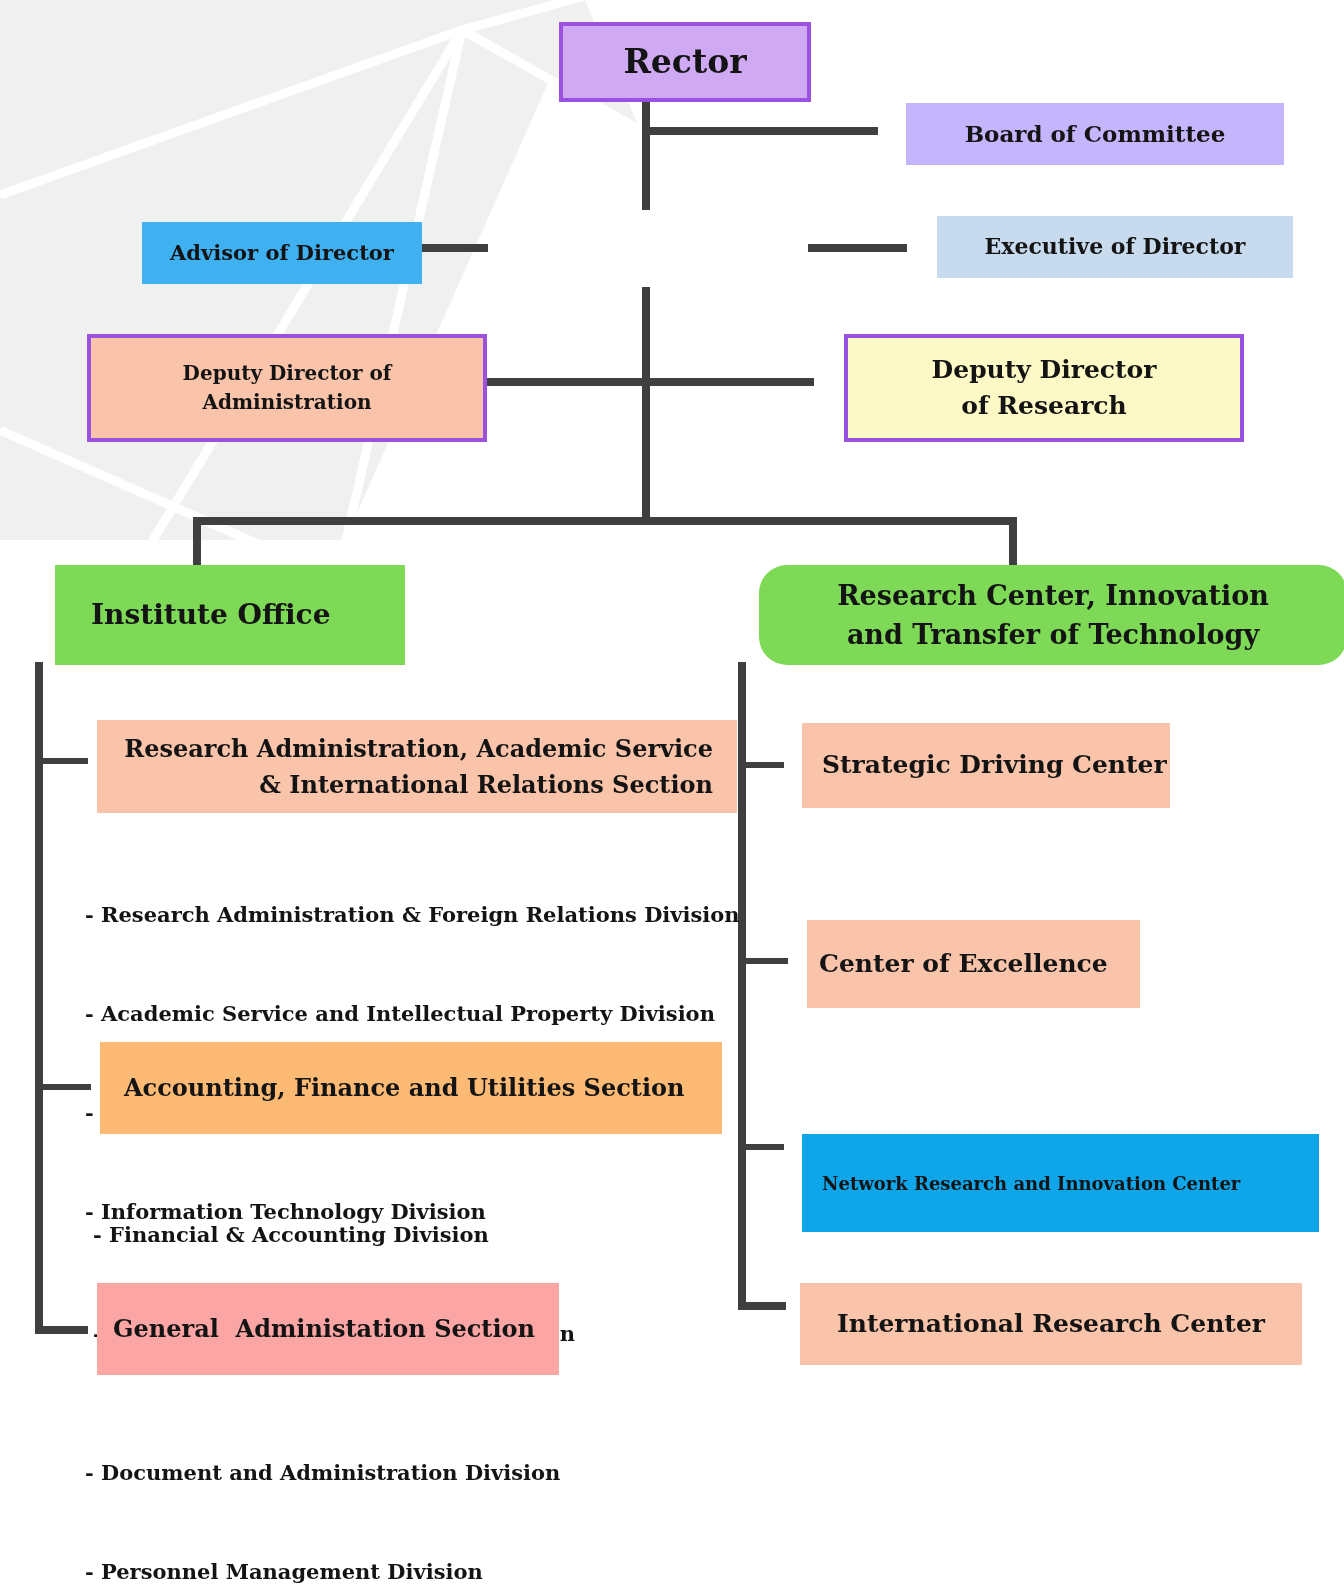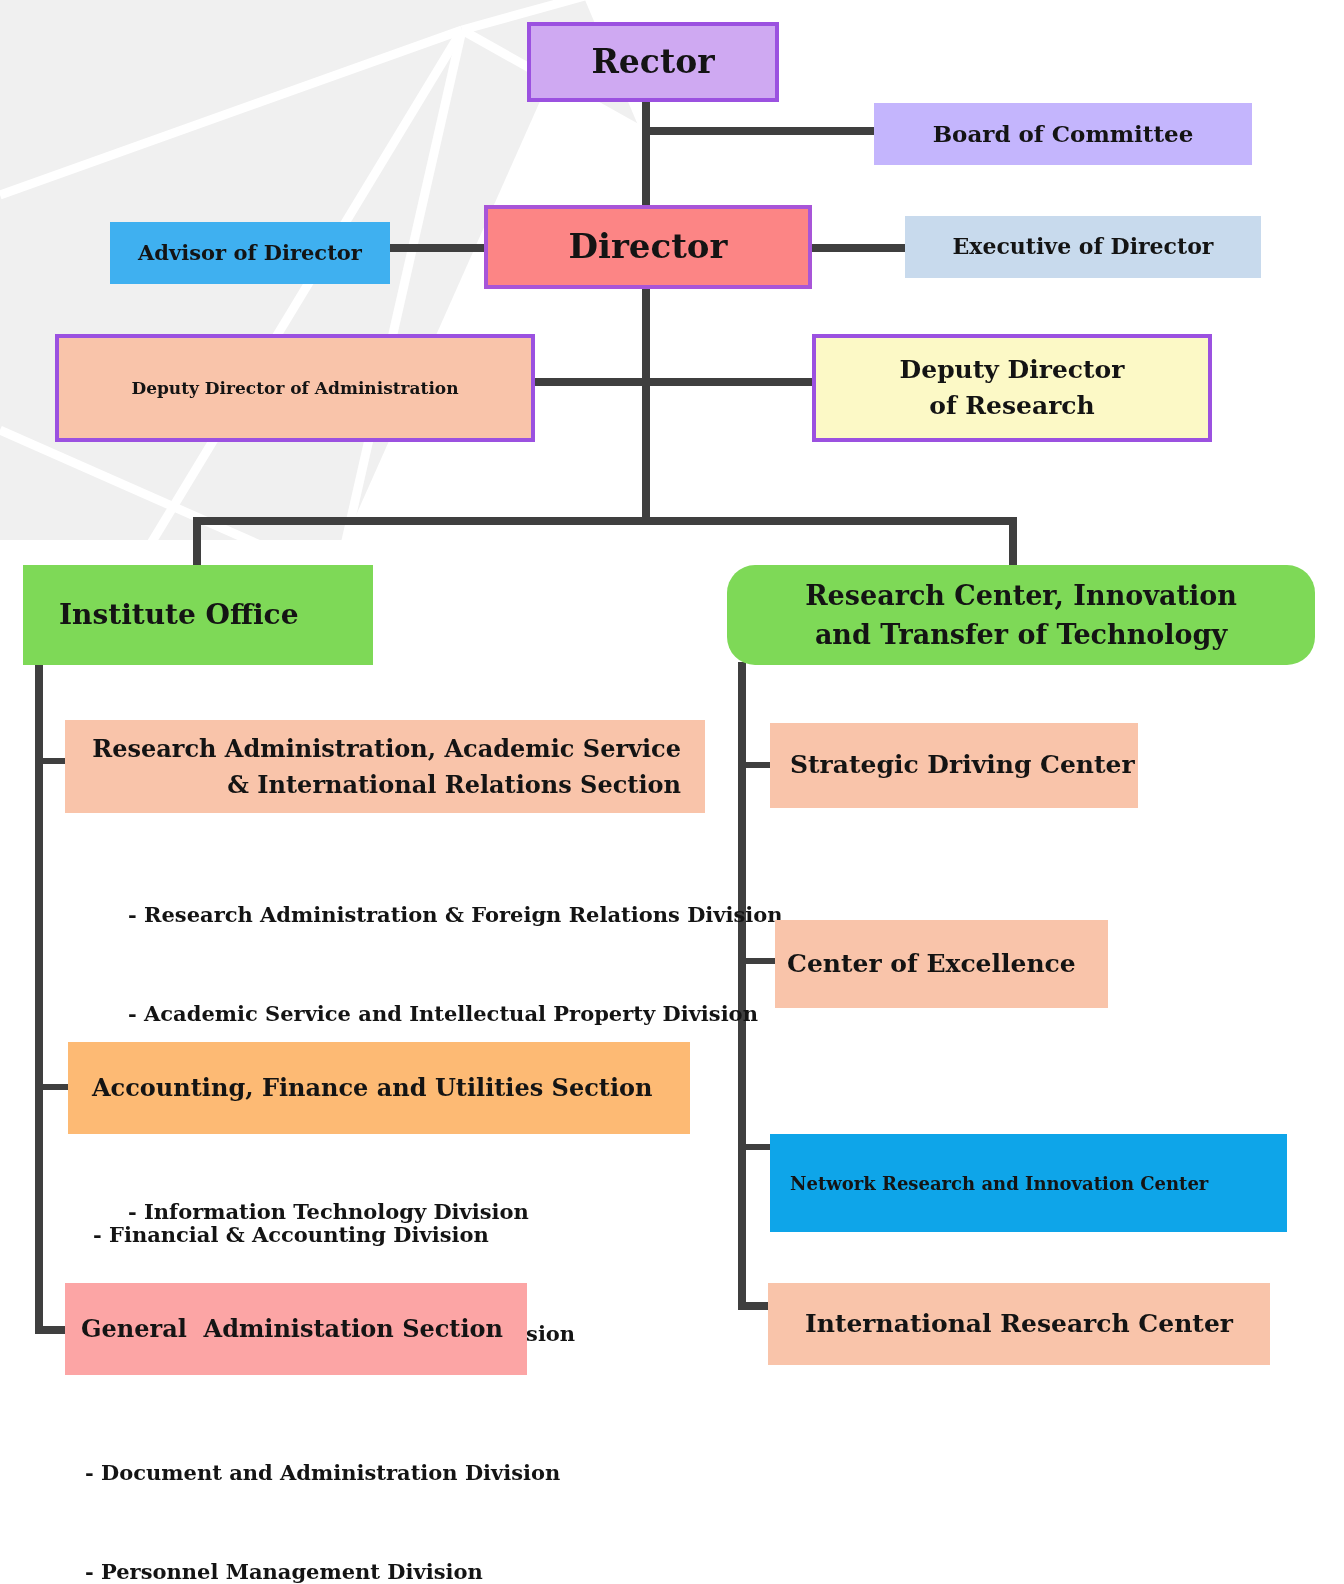--- a/index.html
+++ b/index.html
@@ -5,21 +5,21 @@
   html,body{margin:0;padding:0;background:#ffffff;}
   #canvas{
     position:relative;width:1344px;height:1584px;background:#ffffff;
     font-family:"DejaVu Serif","Liberation Serif",serif;
     font-weight:bold;color:#141414;overflow:hidden;
   }
   .mesh{position:absolute;left:0;top:0;z-index:0;}
   .line{position:absolute;background:#3f3f3f;z-index:1;}
   .node{
     position:absolute;z-index:2;display:flex;align-items:center;justify-content:center;
-    text-align:center;box-sizing:border-box;line-height:1.45;white-space:pre-wrap;
+    text-align:center;box-sizing:border-box;line-height:1.45;white-space:pre-wrap;margin-left:32px;
   }
   .node.left{justify-content:flex-start;text-align:right;}
   .bordered{border:4px solid #9b51e0;}
   .bullets{position:absolute;z-index:2;font-size:21px;line-height:33px;white-space:pre-wrap;}
   .bullets div{margin:0;}
 </style>
 </head>
 <body>
 
 <div id="canvas">
@@ -55,37 +55,36 @@
   <div class="line" style="left:738px;top:662px;width:8px;height:648px;"></div>
   <div class="line" style="left:746px;top:762px;width:38px;height:6px;"></div>
   <div class="line" style="left:746px;top:958px;width:42px;height:6px;"></div>
   <div class="line" style="left:746px;top:1144px;width:38px;height:6px;"></div>
   <div class="line" style="left:746px;top:1302px;width:40px;height:8px;"></div>
 
   <div class="node bordered" style="left:527px;top:22px;width:252px;height:80px;background:#cfa9f2;border-color:#9b51e0;font-size:33px;">Rector</div>
 
   <div class="node" style="left:874px;top:103px;width:378px;height:62px;background:#c4b5fd;font-size:23px;">Board of Committee</div>
 
-  <div class="node bordered" style="left:484px;top:205px;width:328px;height:84px;background:#fc8585;border-color:#a855d8;font-size:34px;">Director</div>
 
   <div class="node" style="left:110px;top:222px;width:280px;height:62px;background:#3fb0f0;font-size:21px;text-align:center;">Advisor of Director</div>
 
   <div class="node" style="left:905px;top:216px;width:356px;height:62px;background:#c8daed;font-size:22px;">Executive of Director</div>
 
-  <div class="node bordered" style="left:55px;top:334px;width:480px;height:108px;background:#f9c4aa;font-size:17px;padding:0 60px;">Deputy Director of Administration</div>
+  <div class="node bordered" style="left:55px;top:334px;width:400px;height:108px;background:#f9c4aa;font-size:20px;padding:0 60px;">Deputy Director of Administration</div>
 
   <div class="node bordered" style="left:812px;top:334px;width:400px;height:108px;background:#fcf9c6;font-size:25px;padding:0 70px;">Deputy Director of Research</div>
 
   <div class="node left" style="left:23px;top:565px;width:350px;height:100px;background:#7ed957;font-size:28px;padding-left:36px;">Institute Office</div>
 
   <div class="node" style="left:727px;top:565px;width:588px;height:100px;background:#7ed957;font-size:27px;padding:0 55px;border-radius:28px;">Research Center, Innovation and Transfer of Technology</div>
 
   <div class="node left" style="left:65px;top:720px;width:640px;height:93px;background:#f9c4aa;font-size:24px;padding:0 24px;line-height:1.5;">Research Administration, Academic Service &amp; International Relations Section</div>
 
-  <div class="bullets" style="left:85px;top:832px;margin-left:43px;">
+  <div class="bullets" style="left:85px;top:832px;">
     <div>- Research Administration &amp; Foreign Relations Division</div>
     <div>- Academic Service and Intellectual Property Division</div>
     <div>- Innovation and Business Relations Division</div>
     <div>- Information Technology Division</div>
   </div>
 
   <div class="node left" style="left:68px;top:1042px;width:622px;height:92px;background:#fdba74;font-size:24px;padding:0 24px;">Accounting, Finance and Utilities Section</div>
 
   <div class="bullets" style="left:93px;top:1152px;">
     <div>- Financial &amp; Accounting Division</div>

